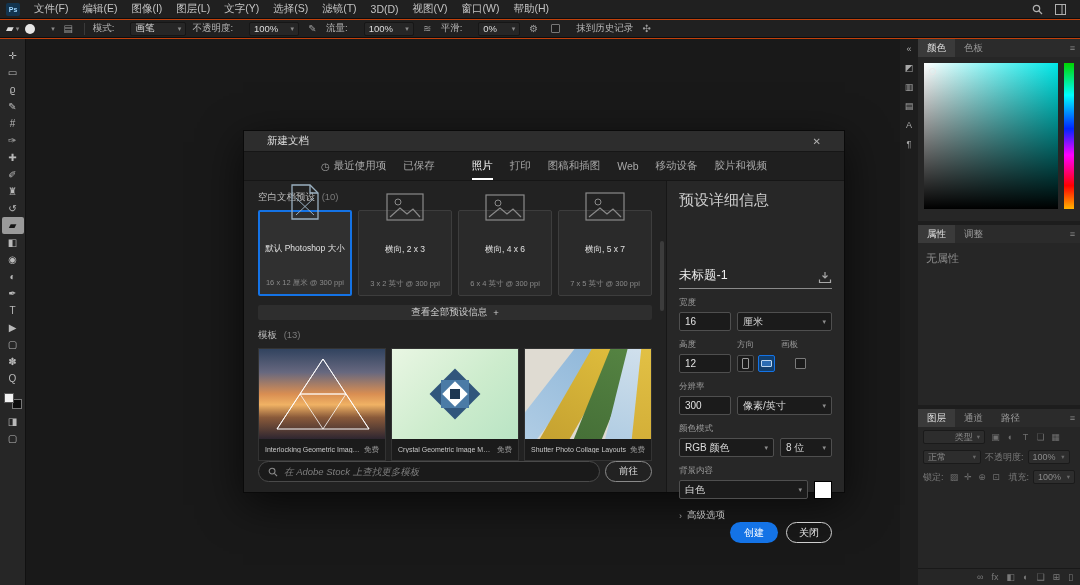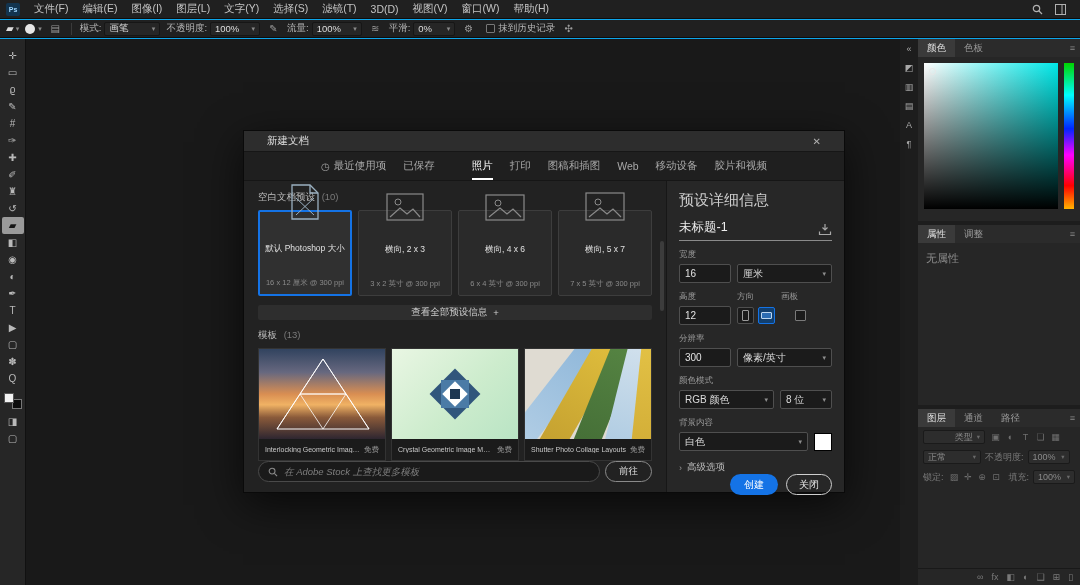--- a/index.html
+++ b/index.html
@@ -1,19 +1,19 @@
 <!DOCTYPE html>
 <html><head>
 <meta charset="utf-8">
 <style>
   * { margin:0; padding:0; box-sizing:border-box; }
   html,body { background:#000; }
   #screen {
     position:relative; width:1080px; height:585px; overflow:hidden;
-    background:#0ea5e9; font-family:"Liberation Sans","DejaVu Sans",sans-serif;
+    background:#c2410c; font-family:"Liberation Sans","DejaVu Sans",sans-serif;
     color:#c8c8c8; -webkit-font-smoothing:antialiased;
   }
   
   .menubar {
     position:absolute; left:0; top:0; width:1080px; height:19px;
     background:#202020; border-bottom:1px solid #0d0d0d;
     display:flex; align-items:center; font-size:10.5px; color:#c4c4c4;
   }
   .app-icon {
     width:14px; height:13px; margin:0 7px 0 6px; border-radius:2px;
@@ -24,21 +24,21 @@
   .menu-item { padding:0 7px; height:100%; display:flex; align-items:center; cursor:default; }
   .menu-right { margin-left:auto; display:flex; align-items:center; gap:12px; padding-right:14px; }
   .mr-icon { color:#b0b0b0; display:flex; align-items:center; }
   
   .optionsbar {
     position:absolute; left:0; top:20px; width:1080px; height:18px;
     background:#202020; border-bottom:1px solid #0d0d0d;
     display:flex; align-items:center; gap:6px; padding-left:6px;
     font-size:9.5px; color:#b8b8b8;
   }
-  .ob-group { display:flex; align-items:center; gap:3px; }
+  .ob-group { display:flex; align-items:center; gap:16px; }
   .ob-sep { width:1px; height:12px; background:#3a3a3a; margin:0 2px; }
   .ob-tool { font-size:10px; color:#ddd; display:flex; align-items:center; gap:2px; }
   .ob-circle { width:10px; height:10px; border-radius:50%; background:#e6e6e6; display:inline-block; }
   .ob-iconbox { width:15px; height:14px; display:flex; align-items:center; justify-content:center;
     color:#9a9a9a; font-size:10px; border-radius:2px; }
   .ob-sel {
     display:flex; align-items:center; justify-content:space-between;
     background:#262626; border:1px solid #161616; border-radius:2px;
     height:14px; padding:0 4px; color:#ddd; gap:6px; cursor:default;
   }
@@ -153,21 +153,21 @@
     flex:1; background:transparent; border:none; outline:none; color:#ddd; font-size:9.5px;
     font-family:inherit;
   }
   .search-box input::placeholder { color:#7e7e7e; font-style:italic; }
   .go-btn { height:21px; padding:0 13px; border-radius:11px; border:1px solid #8a8a8a; color:#e0e0e0;
     font-size:9.5px; display:flex; align-items:center; cursor:default; background:transparent; }
   
   .dlg-right { width:178px; background:#272727; border-left:1px solid #171717;
     padding:10px 12px; display:flex; flex-direction:column; }
   .det-title { font-size:15px; color:#cccccc; margin-bottom:9px; }
-  .name-row { display:flex; align-items:flex-end; gap:8px; border-bottom:1px solid #8a8a8a; padding-bottom:4px; }
+  .name-row { display:flex; align-items:flex-end; gap:8px; border-bottom:1px solid #8a8a8a; padding-bottom:4px;margin-top:48px; }
   .doc-name { flex:1; font-size:12.5px; color:#eeeeee; }
   .fld-label { font-size:8.5px; color:#9a9a9a; margin:8px 0 3px; display:flex; }
   .fld-row { display:flex; gap:6px; align-items:center; }
   .num-input { width:52px; height:19px; background:#1b1b1b; border:1px solid #4f4f4f; border-radius:2px;
     color:#e2e2e2; font-size:10px; padding:0 5px; font-family:inherit; }
   .sel { flex:1; height:19px; background:#1b1b1b; border:1px solid #4f4f4f; border-radius:2px;
     display:flex; align-items:center; justify-content:space-between; padding:0 5px; font-size:10px;
     color:#dcdcdc; cursor:default; }
   .sel .chev { color:#8e8e8e; font-size:7px; }
   .sel.small { flex:0 0 52px; }

